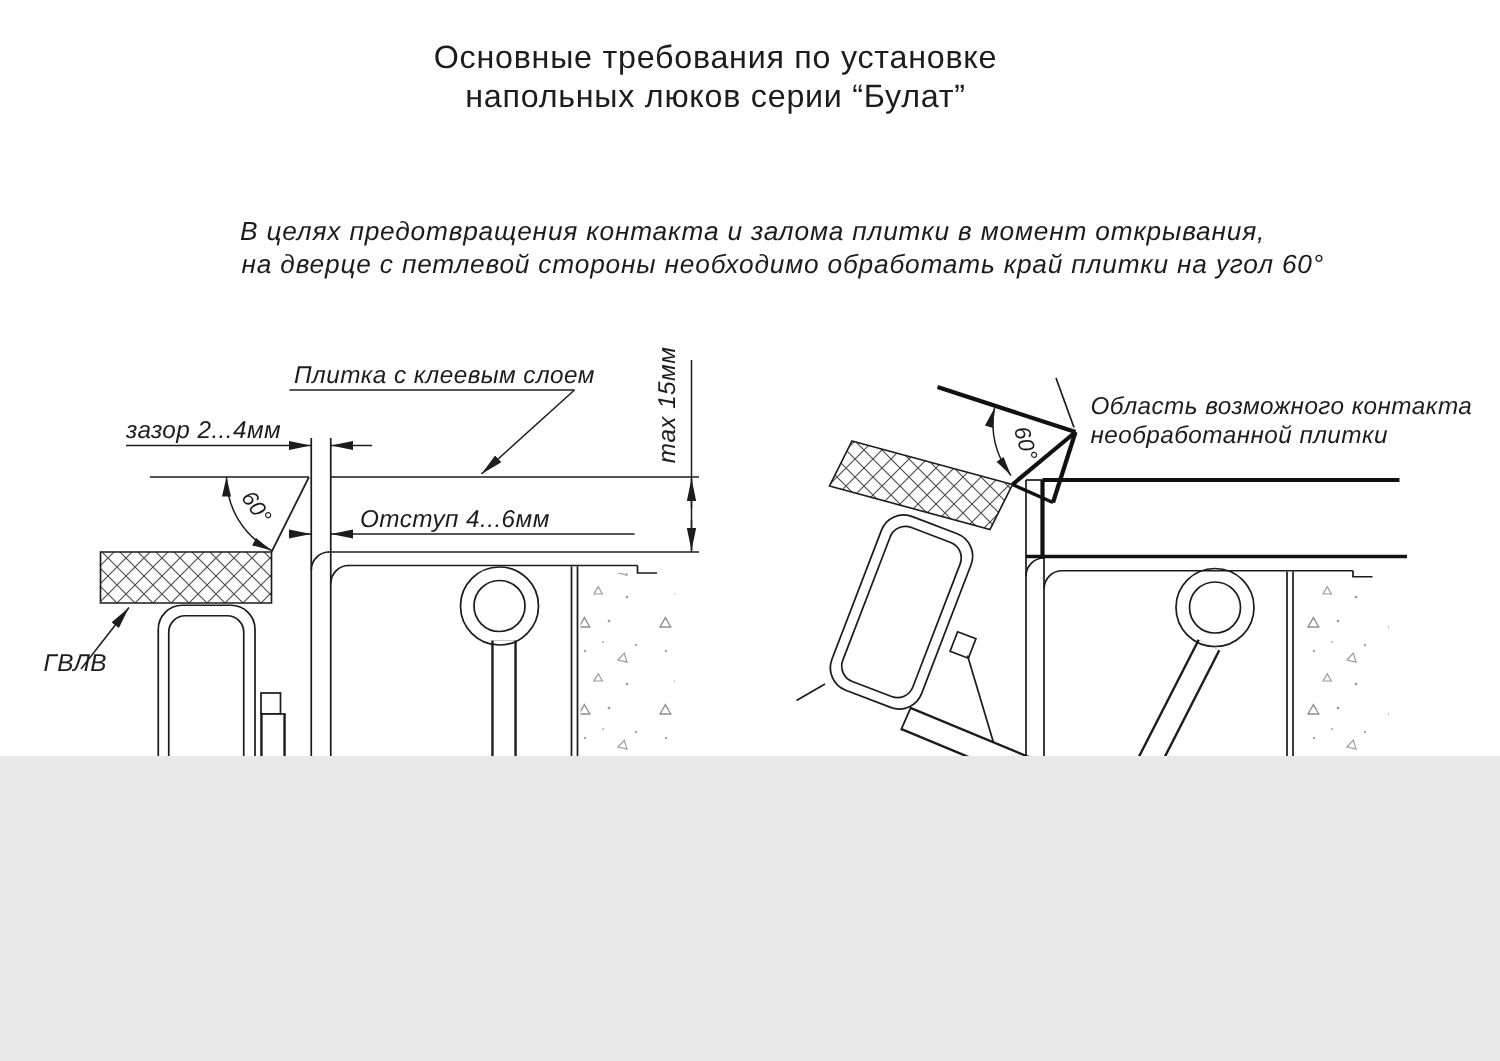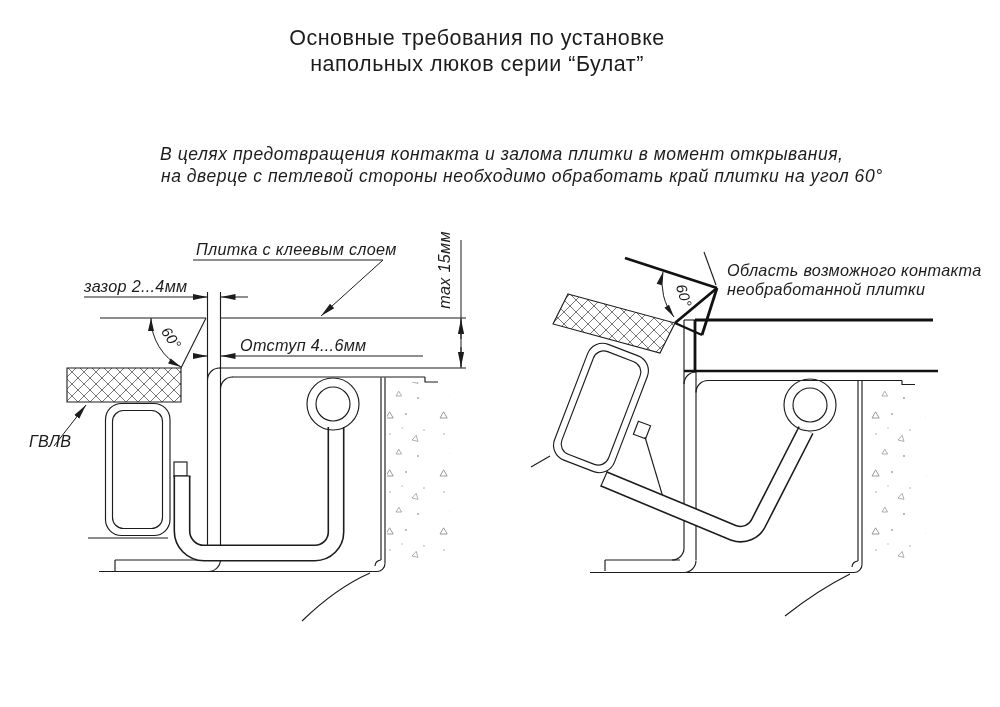--- a/index.html
+++ b/index.html
@@ -1,17 +1,17 @@
 <!DOCTYPE html>
 <html><head>
 <meta charset="utf-8">
 <style>
   html,body{margin:0;padding:0;background:#e8e8e8;}
   .page{
-    width:1000px;height:707px;background:#ffffff;position:relative;
+    width:1000px;height:504px;background:#ffffff;position:relative;
     font-family:"Liberation Sans", sans-serif;overflow:hidden;
   }
   svg text{fill:#1c1c1c;}
   .t-title{font-size:21.5px;letter-spacing:.5px;}
   .t-note{font-size:17.5px;font-style:italic;letter-spacing:.55px;}
   .t-label{font-size:16.2px;font-style:italic;letter-spacing:.3px;}
   .t-small{font-size:14.8px;font-style:italic;letter-spacing:.2px;}
   .ln{stroke:#1c1c1c;stroke-width:1.15;fill:none;}
   .lnThick{stroke:#111;stroke-width:2.8;fill:none;}
   .lnMed{stroke:#111;stroke-width:2.3;fill:none;}

